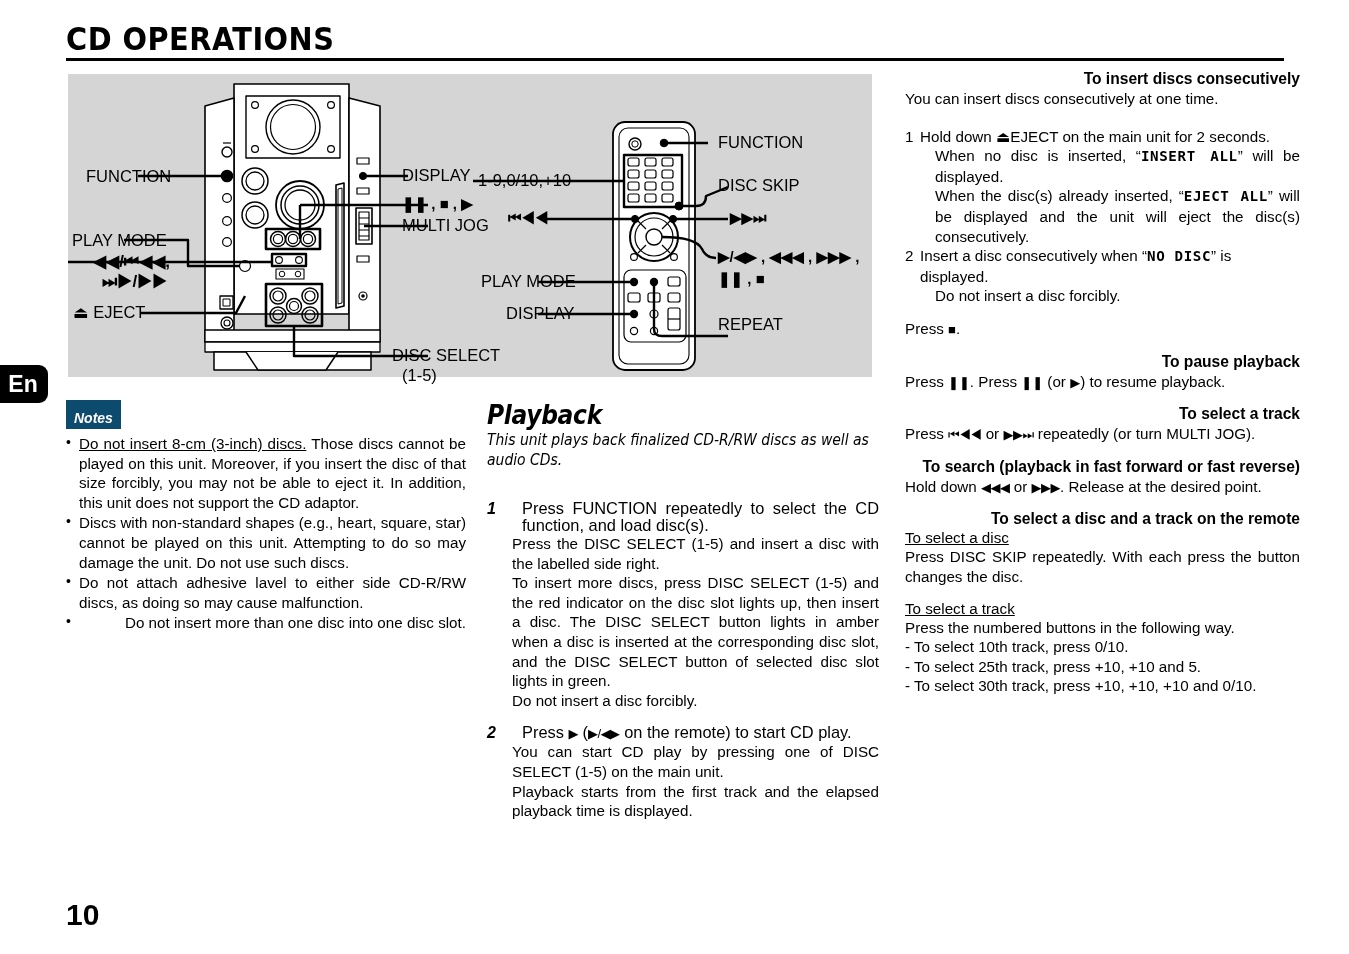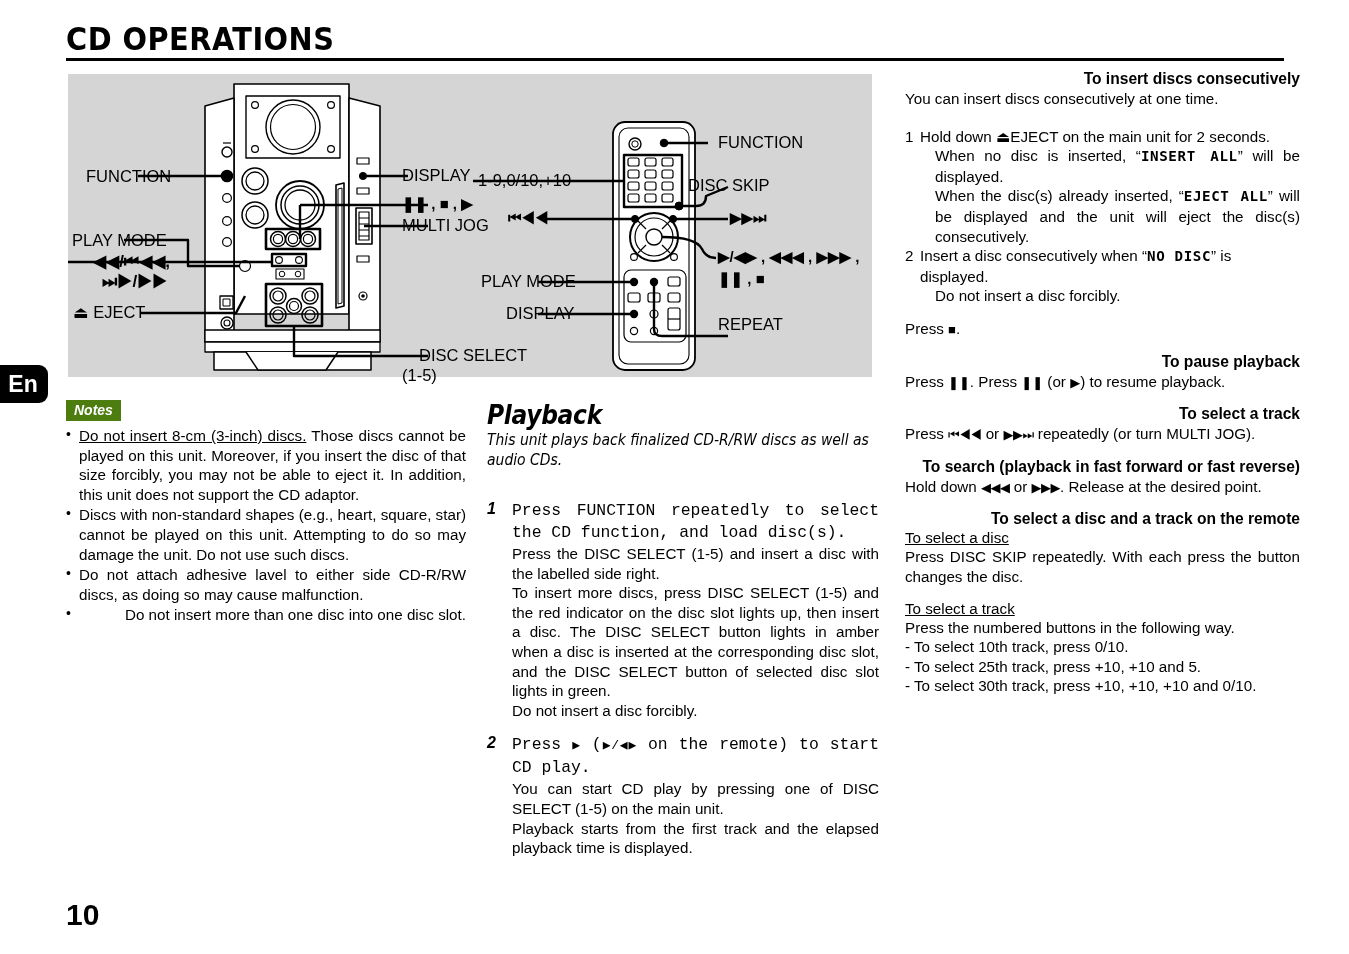--- a/index.html
+++ b/index.html
@@ -46,23 +46,23 @@
   .dsym{font-size:14px;letter-spacing:0px;}
   svg.art{position:absolute;left:0;top:0;}
 
   
   .col{position:absolute;}
   #col-left{left:66px;top:400px;width:400px;}
   #col-mid{left:487px;top:400px;width:392px;}
   #col-right{left:905px;top:70px;width:395px;}
 
   .notes-badge{
-    display:inline-block;background:#4d7c0f;color:#fff;
+    display:inline-block;background:#0c4a6e;color:#fff;
     font-size:14px;font-style:italic;font-weight:bold;
-    padding:2px 8px 3px 8px;margin-bottom:5px;
+    padding:10px 8px 3px 8px;margin-bottom:5px;
     font-family:"Liberation Sans", sans-serif;
     text-align:center;
   }
   ul.notes{margin:0;padding:0;list-style:none;}
   ul.notes li{
     position:relative;padding-left:13px;margin-bottom:1px;
     font-size:15.2px;line-height:19.6px;text-align:justify;
     font-family:"Liberation Sans", sans-serif;font-stretch:condensed;
   }
   ul.notes li::before{
@@ -77,22 +77,22 @@
   }
   p.lead{
     font-size:15.5px;font-style:italic;line-height:19.5px;margin:0 0 30px 0;
     font-family:"DejaVu Sans", sans-serif;font-stretch:condensed;
   }
   .step{position:relative;padding-left:25px;margin-bottom:14px;}
   .step-num{
     position:absolute;left:0;top:0;font-size:16px;font-weight:bold;font-style:italic;
   }
   .step-head{
-    font-size:16.4px;line-height:22px;text-align:justify;margin:0 0 0 0;
-    font-family:Liberation Mono, monospace;
+    font-size:16.4px;line-height:17px;text-align:justify;margin:0 0 0 10px;
+    font-family:Liberation Sans, sans-serif;
   }
   .step-body{
     font-size:15.2px;line-height:19.6px;text-align:justify;margin:0;
     font-family:"Liberation Sans", sans-serif;font-stretch:condensed;
   }
   .step-body.nj{text-align:left;}
 
   h3.sub{
     font-size:15.6px;font-weight:bold;margin:0 0 1px 0;
     font-family:"Liberation Sans", sans-serif;font-stretch:condensed;text-align:right;
@@ -319,30 +319,30 @@
 
     <div class="dlabel" style="left:18px;top:93px;">FUNCTION</div>
     <div class="dlabel" style="left:4px;top:157px;">PLAY MODE</div>
     <div class="dlabel dsym" style="left:25px;top:178px;font-size:17px;font-weight:bold;">◀◀/⏮◀◀,</div>
     <div class="dlabel dsym" style="left:34px;top:198px;font-size:17px;font-weight:bold;">⏭▶/▶▶</div>
     <div class="dlabel" style="left:5px;top:229px;">⏏ EJECT</div>
 
     <div class="dlabel" style="left:334px;top:92px;">DISPLAY</div>
     <div class="dlabel" style="left:334px;top:120px;font-size:15px;font-weight:bold;">❚❚ , ■ , ▶</div>
     <div class="dlabel" style="left:334px;top:142px;">MULTI JOG</div>
-    <div class="dlabel" style="left:351px;top:272px;">DISC SELECT</div>
+    <div class="dlabel" style="left:324px;top:272px;">DISC SELECT</div>
     <div class="dlabel" style="left:334px;top:292px;">(1-5)</div>
 
     <div class="dlabel" style="left:410px;top:97px;">1-9,0/10,+10</div>
     <div class="dlabel" style="left:440px;top:134px;font-size:15px;font-weight:bold;">⏮◀◀</div>
     <div class="dlabel" style="left:413px;top:198px;">PLAY MODE</div>
     <div class="dlabel" style="left:438px;top:230px;">DISPLAY</div>
 
     <div class="dlabel" style="left:650px;top:59px;">FUNCTION</div>
-    <div class="dlabel" style="left:620px;top:102px;">DISC SKIP</div>
+    <div class="dlabel" style="left:650px;top:102px;">DISC SKIP</div>
     <div class="dlabel" style="left:662px;top:134px;font-size:15px;font-weight:bold;">▶▶⏭</div>
     <div class="dlabel" style="left:650px;top:173px;font-size:15px;font-weight:bold;">▶/◀▶ , ◀◀◀ , ▶▶▶ ,</div>
     <div class="dlabel" style="left:650px;top:195px;font-size:15px;font-weight:bold;">❚❚ , ■</div>
     <div class="dlabel" style="left:650px;top:241px;">REPEAT</div>
   </div>
 
   <div class="col" id="col-left">
     <div class="notes-badge">Notes</div>
     <ul class="notes">
       <li><span class="u">Do not insert 8-cm (3-inch) discs.</span><span> Those discs cannot be played on this unit. Moreover, if you insert the disc of that size forcibly, you may not be able to eject it. In addition, this unit does not support the CD adaptor.</span></li>

